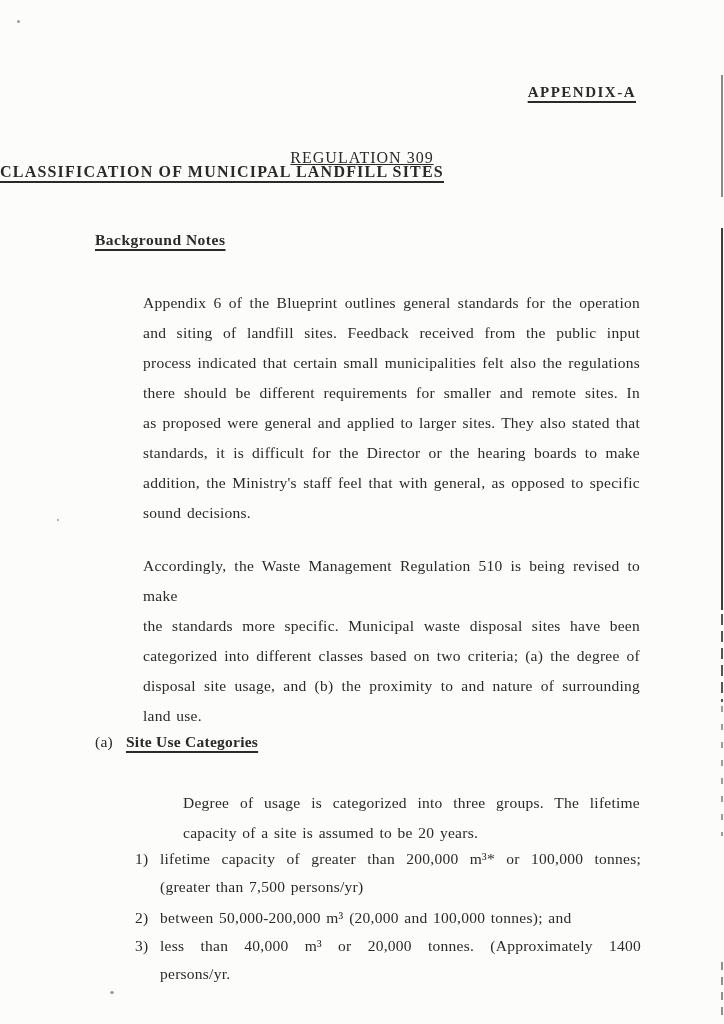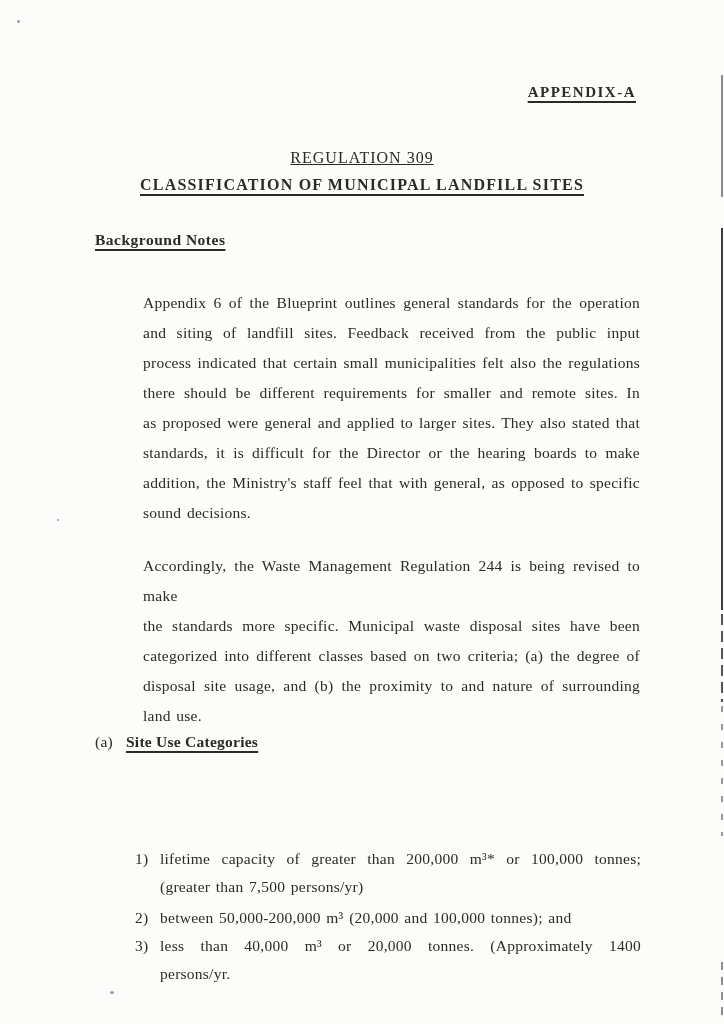--- a/index.html
+++ b/index.html
@@ -19,22 +19,22 @@
   .appendix {
     top:84px; right:88px;
     font-size:15px; letter-spacing:1.5px;
     font-weight:bold;
   }
   .title-row {
     top:149px; left:0; width:100%;
     text-align:center; font-size:16px; letter-spacing:1px;text-decoration:underline;
   }
   .subtitle-row {
-    top:176px; left:0; width:100%;
-    text-align:center; font-size:16px; letter-spacing:1.2px; font-weight:bold;
+    top:163px; left:0; width:100%;
+    font-size:16px; letter-spacing:1.2px; font-weight:bold;
   }
   .bg-heading {
     top:231px; left:95px;
     font-size:15.5px; letter-spacing:0.5px; font-weight:bold;
   }
 
   .para {
     left:95px; width:545px;
     font-size:15.5px; line-height:30px;
     letter-spacing:0.25px; word-spacing:1.5px;
@@ -105,32 +105,36 @@
       <div class="tline">and siting of landfill sites.  Feedback received from the public input</div>
       <div class="tline">process indicated that certain small municipalities felt also the regulations</div>
       <div class="tline">there should be different requirements for smaller and remote sites.  In</div>
       <div class="tline">as proposed were general and applied to larger sites. They also stated that</div>
       <div class="tline">standards, it is difficult for the Director or the hearing boards to make</div>
       <div class="tline">addition, the Ministry's staff feel that with general, as opposed to specific</div>
       <div class="tline">sound decisions.</div>
     </div>
 
   <div class="abs para para2 jlines">
-      <div class="tline">Accordingly, the Waste Management Regulation 244 is being revised to make</div>
+      <div class="tline">Accordingly, the Waste Management Regulation 510 is being revised to make</div>
       <div class="tline">the standards more specific.  Municipal waste disposal sites have been</div>
       <div class="tline">categorized into different classes based on two criteria; (a) the degree of</div>
       <div class="tline">disposal site usage, and (b) the proximity to and nature of surrounding</div>
       <div class="tline">land use.</div>
     </div>
 
   <div class="abs section-a">
     <span class="marker">(a)</span>
     <span class="heading u">Site Use Categories</span>
   </div>
 
+  <div class="abs intro jlines">
+      <div class="tline">Degree of usage is categorized into three groups.  The lifetime</div>
+      <div class="tline">capacity of a site is assumed to be 20 years.</div>
+    </div>
 
   <div class="abs list">
 
     <div class="list-item gap-after">
       <span class="marker">1)</span>
       <div class="item-lines stretch-first">
         <div class="tline">lifetime capacity of greater than 200,000 m³* or 100,000 tonnes;</div>
         <div class="tline">(greater than 7,500 persons/yr)</div>
       </div>
     </div>

